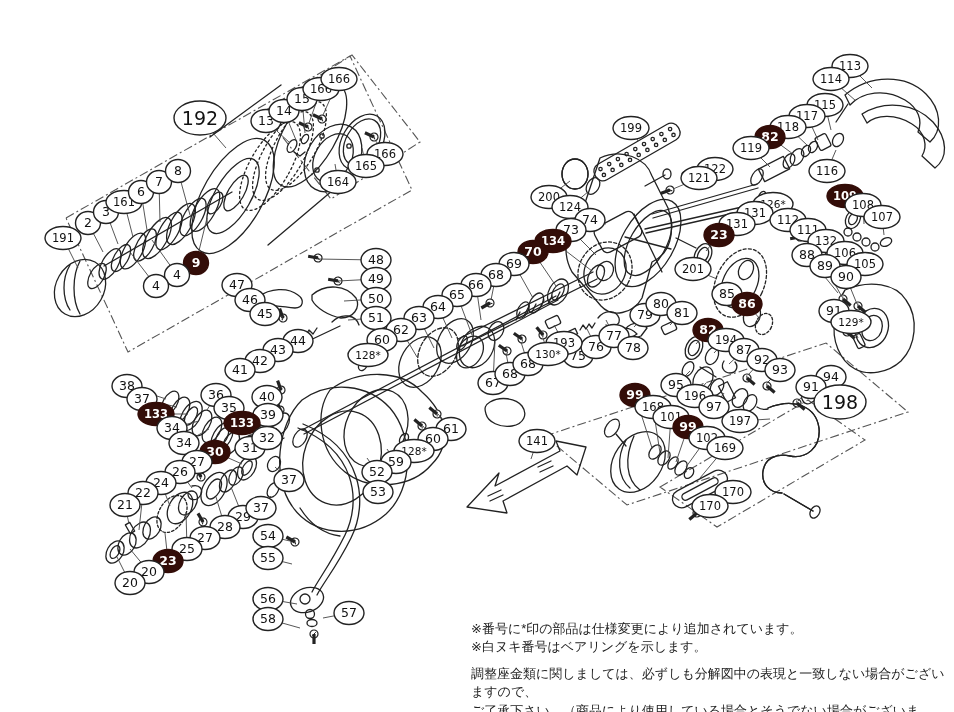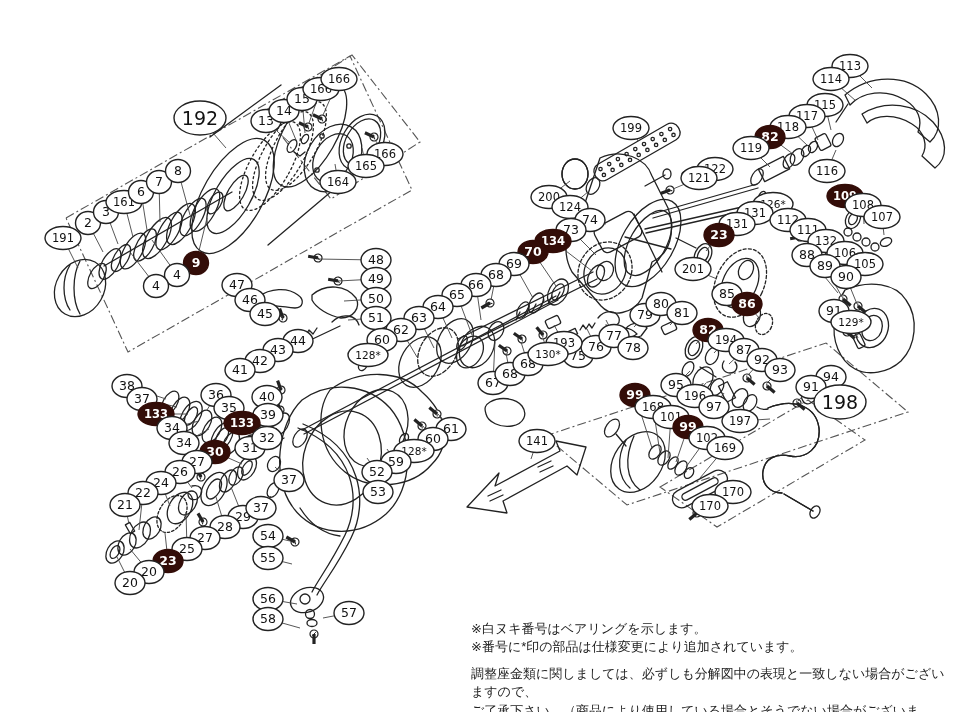--- a/index.html
+++ b/index.html
@@ -789,19 +789,19 @@
         <ellipse cx="725" cy="448" rx="18" ry="11.5" class="balloon-open"></ellipse>
         <text x="725" y="452.2" text-anchor="middle" font-size="11.5" class="bl-txt">169</text>
         <ellipse cx="733" cy="492" rx="18" ry="11.5" class="balloon-open"></ellipse>
         <text x="733" y="496.2" text-anchor="middle" font-size="11.5" class="bl-txt">170</text>
         <ellipse cx="710" cy="506" rx="18" ry="11.5" class="balloon-open"></ellipse>
         <text x="710" y="510.2" text-anchor="middle" font-size="11.5" class="bl-txt">170</text>
       </g>
 </svg>
 
 <div class="notes">
+  <p>※番号に*印の部品は仕様変更により追加されています。</p>
   <p>※白ヌキ番号はベアリングを示します。</p>
-  <p>※番号に*印の部品は仕様変更により追加されています。</p>
   <p class="para2">調整座金類に関しましては、必ずしも分解図中の表現と一致しない場合がございますので、</p>
   <p>ご了承下さい。（商品により使用している場合とそうでない場合がございます。）</p>
 </div>
 
 </div>
 
 </body></html>

